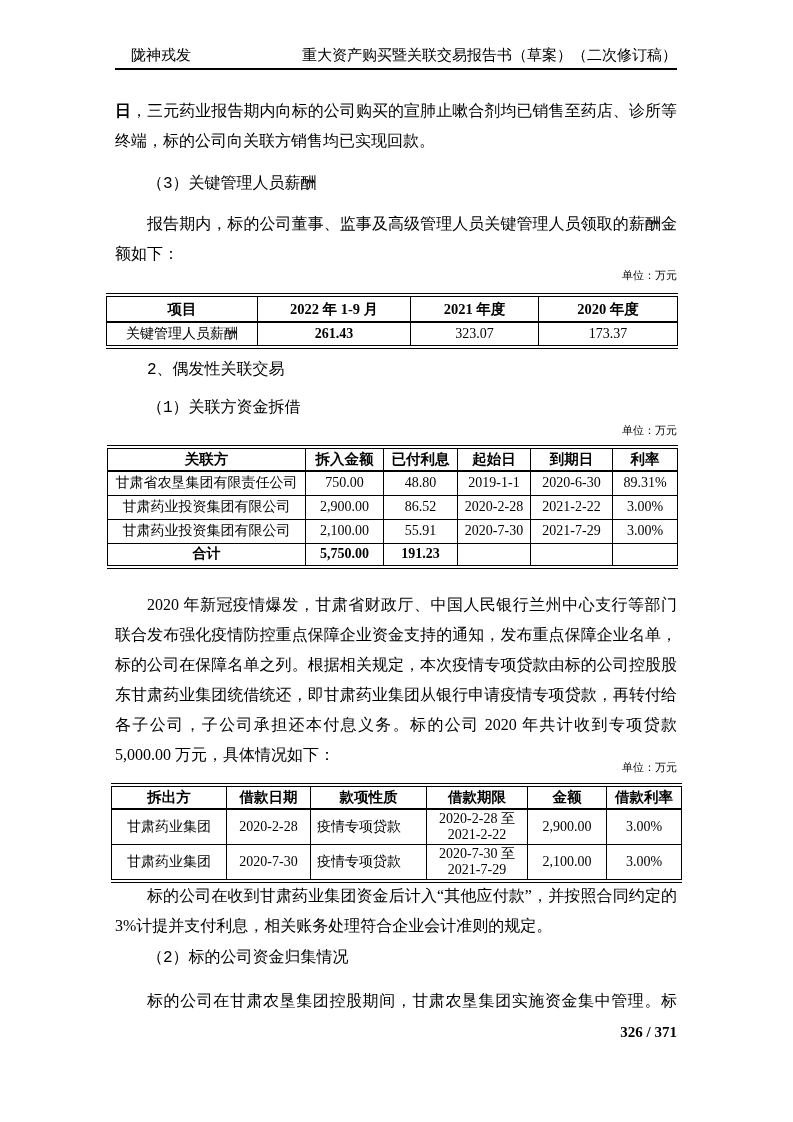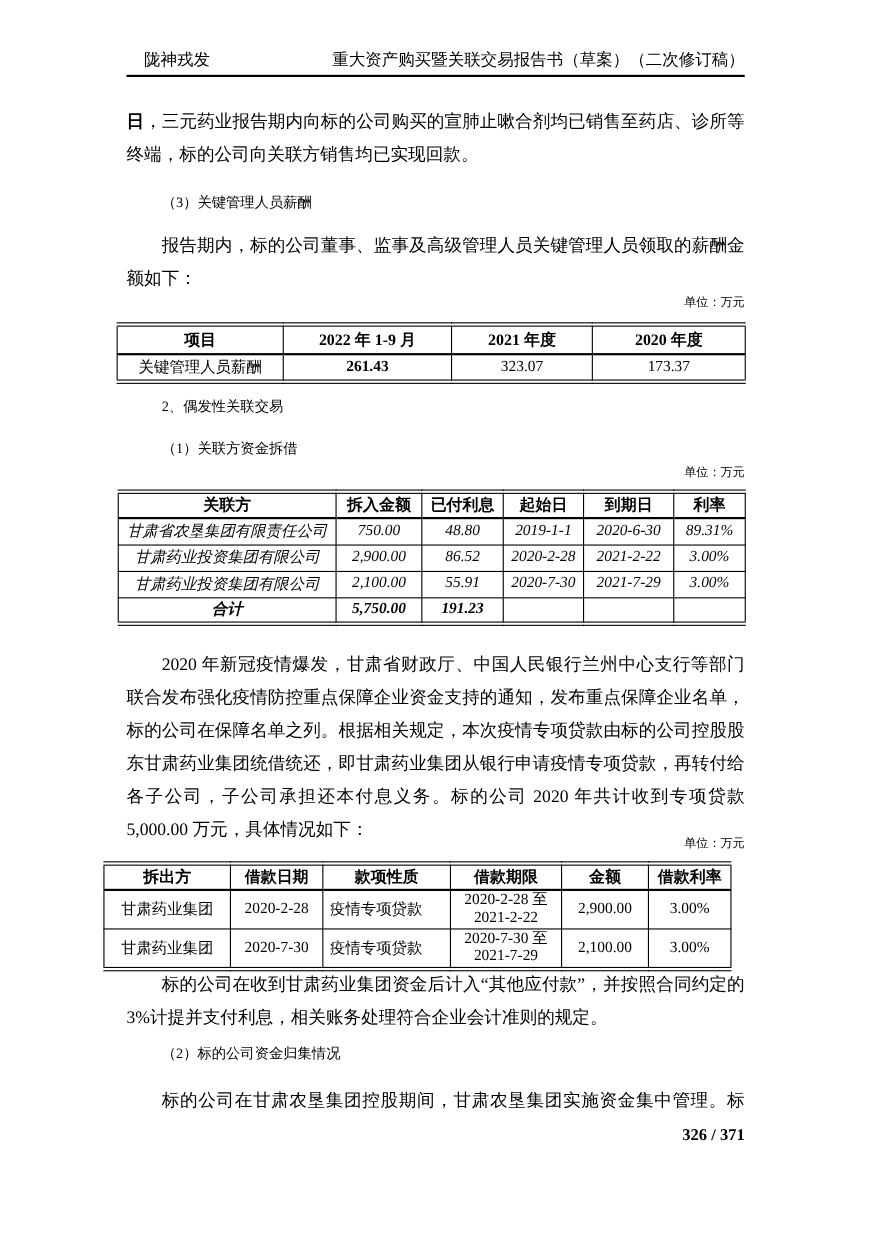--- a/index.html
+++ b/index.html
@@ -10,40 +10,40 @@
   .abs { position:absolute; left:115px; width:562px; }
 
   .hdr { top:46px; font-size:15px; line-height:18px; }
   .hdr .hl { float:left;padding-left:16px; }
   .hdr .hr { float:right; }
   .hrule { top:68px; height:2px; background:#000; }
 
   .para { font-size:16px; line-height:30px; text-align:justify; }
   .indent { text-indent:32px; }
   .flushlast { text-align-last:justify; }
-  .heading { font-size:13px; line-height:24px; text-indent:32px; }
+  .heading { font-size:16px; line-height:24px; text-indent:32px;font-family:Liberation Mono, monospace; }
   .unit { font-size:11px; line-height:18px; text-align:right; }
   .footer { top:1024px; font-size:15px; font-weight:bold; text-align:right; }
 
   table { position:absolute; border-collapse:collapse; table-layout:fixed;
           border-top:4px double #000; border-bottom:4px double #000;
           font-size:14px; }
   th,td { border:1px solid #000; vertical-align:middle; padding:1px 6px; overflow:hidden; }
   th { border-bottom:2px solid #000; font-weight:bold; font-size:14.5px; text-align:center; }
   .c { text-align:center; }
   .r { text-align:center; }
   .l { text-align:left; }
   .b { font-weight:bold; }
   .t2line { line-height:16px; }
 
   #t1 { top:293px; left:106px; width:571px; }
   #t1 td { height:25px; } #t1 th { height:27px; }
   #t2 { top:445px; left:107px; width:570px; }
-  #t2 td { height:24px;font-style:italic; } #t2 th { height:23px; }
-  #t3 { top:783px; left:94px; width:570px; }
+  #t2 td { height:24px; } #t2 th { height:23px; }
+  #t3 { top:783px; left:111px; width:570px; }
   #t3 td { height:34px; } #t3 th { height:22px; }
 
   .p1 { top:96px; }
   .h3 { top:172px; }
   .p2 { top:209px; }
   .u1 { top:266px; }
   .h2a { top:358px; }
   .h2b { top:396px; }
   .u2 { top:421px; }
   .p3 { top:590px; }

